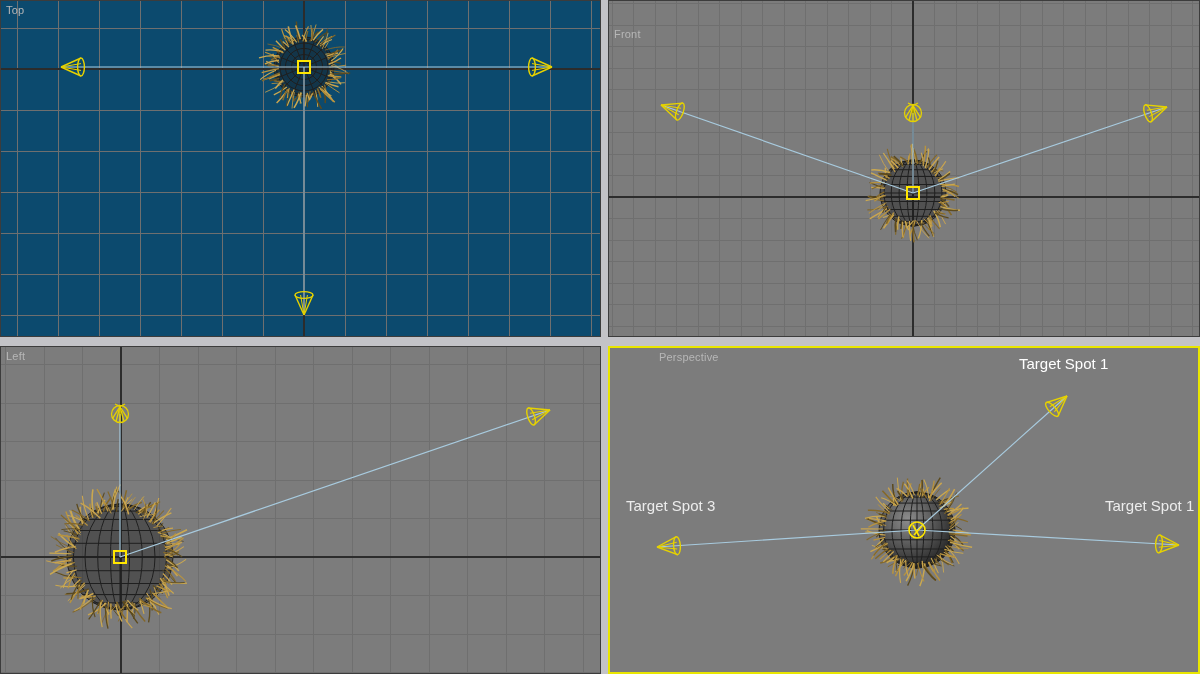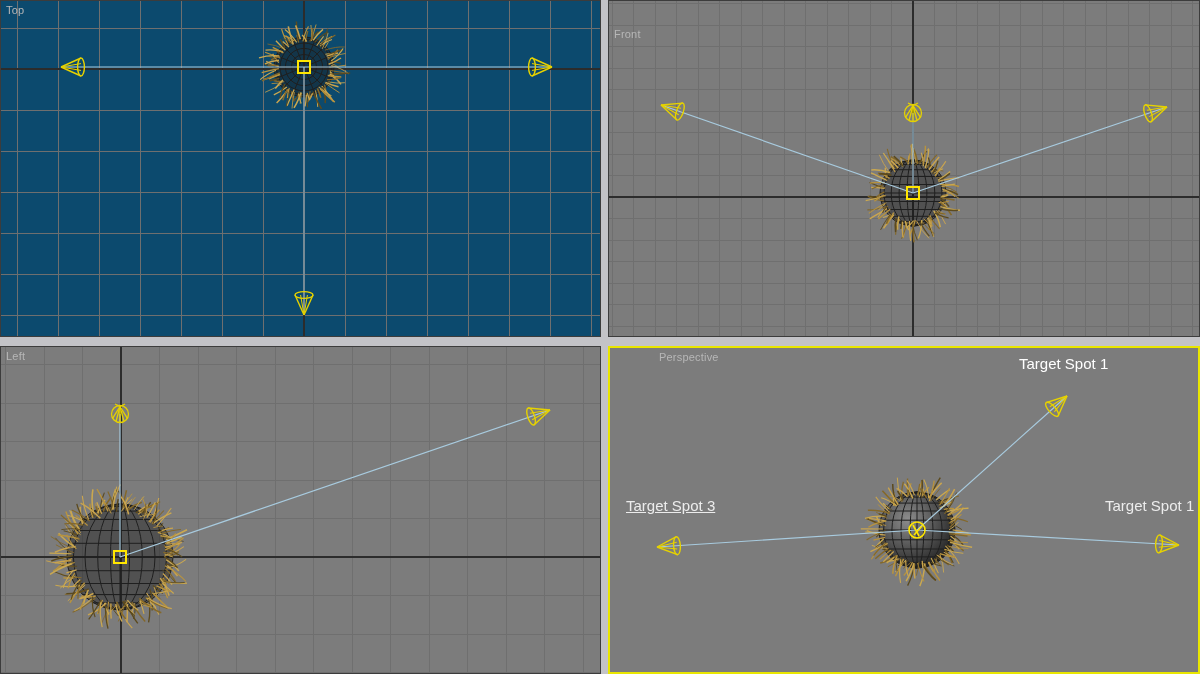--- a/index.html
+++ b/index.html
@@ -883,16 +883,16 @@
           <line x1="0" y1="0" x2="-20" y2="-9"></line>
           <line x1="0" y1="0" x2="-20" y2="9"></line>
           <line x1="0" y1="0" x2="-20" y2="-3.42" stroke-width="1"></line>
           <line x1="0" y1="0" x2="-20" y2="3.42" stroke-width="1"></line>
           <ellipse cx="-20" cy="0" rx="3.4" ry="9"></ellipse>
         </g>
       </svg>
     <span class="vplabel" style="color: rgb(183, 183, 183); margin-left: 44px;">Perspective</span>
     <span class="anno" style="left: 409px; top: 7px; color: #ffffff;">Target Spot 1</span>
     <span class="anno" style="left: 495px; top: 149px; color: rgb(236, 236, 236);">Target Spot 1</span>
-    <span class="anno" style="left: 16px; top: 149px; color: rgb(236, 236, 236); text-decoration: underline;">Target Spot 3</span>
+    <span class="anno" style="left: 16px; top: 149px; color: rgb(236, 236, 236);">Target Spot 3</span>
   </div>
 
 </div>
 
 </body></html>

